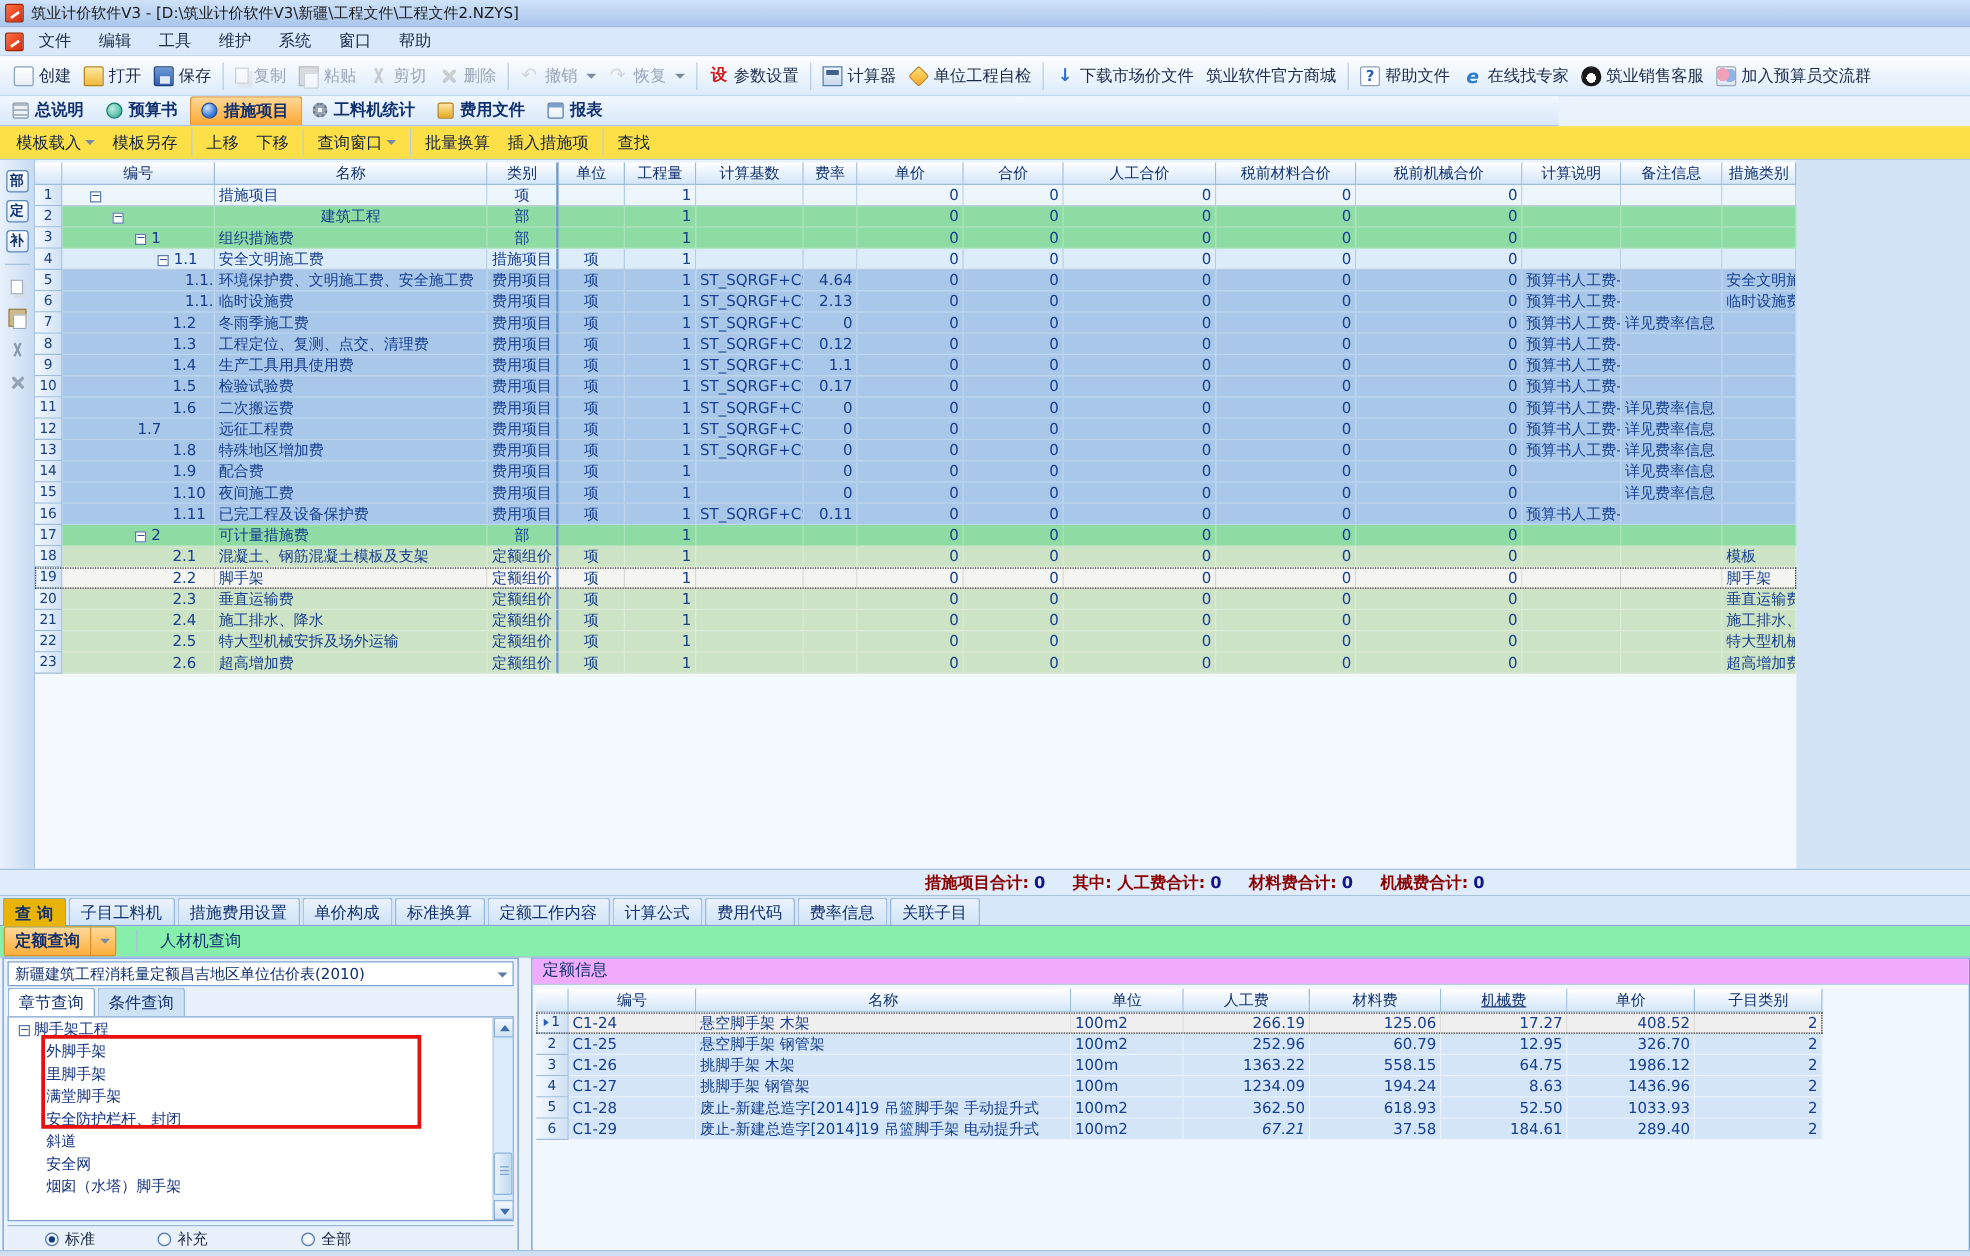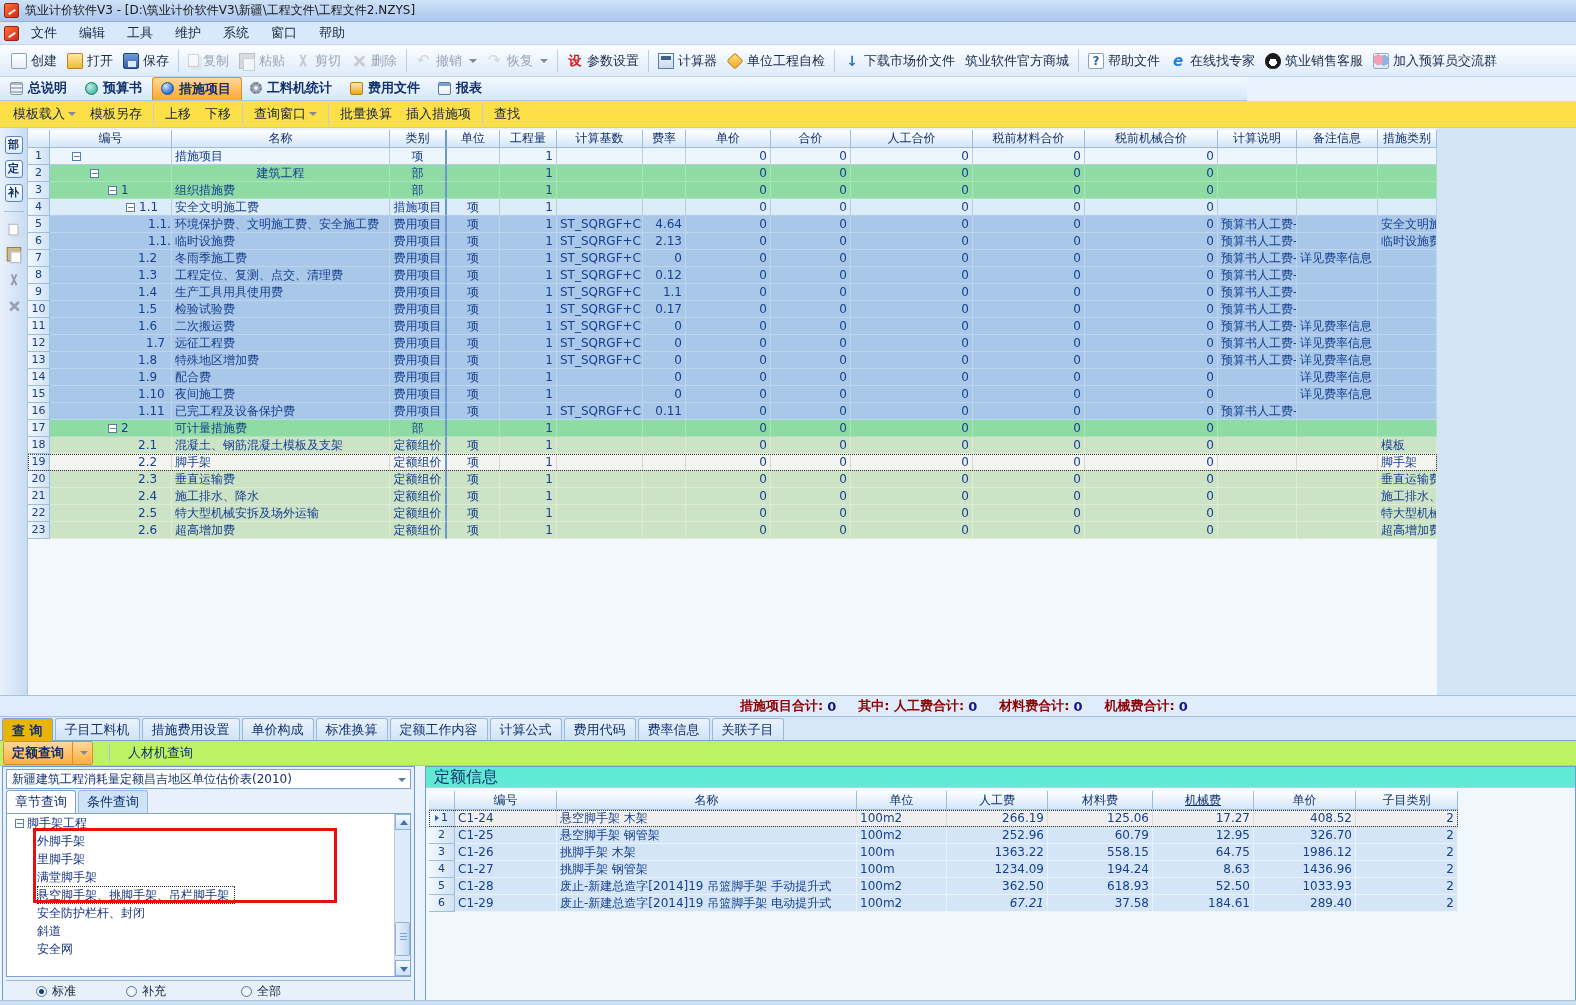--- a/index.html
+++ b/index.html
@@ -98,21 +98,21 @@
     border-top:1px solid #a8c2de;border-bottom:1px solid #a8c2de;display:flex;align-items:center;
     padding-left:740px;font-size:13px;font-weight:bold;}
   .sum-label{color:#8b0000;margin-right:4px;white-space:nowrap;}
   .sum-val{color:#14148c;margin-right:22px;}
   
   #bottomtabs{position:absolute;left:0;top:717px;width:1576px;height:24px;background:#d7e7fa;
     border-bottom:1px solid #7da2ce;display:flex;align-items:flex-end;padding:2px 2px 0 2px;font-size:13px;color:#10306e;}
   .btab{padding:2px 9px 3px 9px;border:1px solid #9ab8dc;border-bottom:none;border-radius:3px 3px 0 0;
     background:linear-gradient(#eaf3fc,#cfe3f7);margin-right:2px;white-space:nowrap;height:22px;}
   .btab.active{background:#eab308;font-weight:bold;border-color:#7da2ce;position:relative;top:1px;height:23px;padding-top:3px;}
-  #querytabs{position:absolute;left:0;top:741px;width:1576px;height:25px;background:#bef264;
+  #querytabs{position:absolute;left:0;top:741px;width:1576px;height:25px;background:#86efac;
     border-bottom:1px solid #a8c2de;display:flex;align-items:center;padding:0 3px;font-size:13px;color:#10306e;}
   .qtab-active{display:flex;align-items:stretch;border:1px solid #d98f2b;border-radius:2px;overflow:hidden;margin-right:10px;}
   .qtab-active .qt-main{background:linear-gradient(#ffd89a,#ffaf3c);padding:2px 8px;font-weight:bold;}
   .qtab-active .qt-dd{background:linear-gradient(#ffd89a,#ffaf3c);border-left:1px solid #d98f2b;display:flex;align-items:center;padding:0 4px;}
   .qtab-plain{padding:2px 12px;}
   .q-sep{width:1px;height:18px;background:#a8c2de;margin:0 6px;}
   
   #leftpanel{position:absolute;left:2px;top:766px;width:413px;height:237px;background:#e7f0fb;border:1px solid #6f9bd2;}
   #src-select{position:absolute;left:3px;top:2px;width:405px;height:20px;background:#fff;border:1px solid #7da2ce;
     font-size:12px;color:#10306e;line-height:18px;padding:0 18px 0 5px;white-space:nowrap;overflow:hidden;}
@@ -134,21 +134,21 @@
   .scr-thumb{position:absolute;top:108px;left:0;width:15px;height:34px;background:linear-gradient(90deg,#eaf3fc,#c3d9ef);border:1px solid #8fb2dd;border-radius:2px;}
   .scr-thumb:after{content:"";position:absolute;left:4px;top:13px;width:7px;height:1px;background:#7da2ce;box-shadow:0 3px 0 #7da2ce,0 -3px 0 #7da2ce;}
   #radiobox{position:absolute;left:3px;top:213px;width:405px;height:22px;background:#e7f0fb;border-top:1px solid #9ab8dc;
     display:flex;align-items:center;font-size:12px;color:#14223d;}
   .radio{display:flex;align-items:center;gap:5px;}
   .r-circ{width:11px;height:11px;border-radius:50%;border:1px solid #5577aa;background:radial-gradient(#fff,#dfe9f4);position:relative;flex:none;}
   .r-circ.on:after{content:"";position:absolute;left:2px;top:2px;width:5px;height:5px;border-radius:50%;background:#123a7e;}
   #red-annot{position:absolute;left:33px;top:828px;width:304px;height:75px;border:3px solid #e8100c;pointer-events:none;z-index:50;}
   
   #rightpanel{position:absolute;left:425px;top:766px;width:1151px;height:237px;background:#f0f7fd;border:1px solid #6f9bd2;}
-  #rp-title{height:21px;line-height:20px;font-size:16px;color:#10306e;padding-left:8px;background:#5eead4;border-bottom:1px solid #b9cde2;}
+  #rp-title{height:21px;line-height:20px;font-size:13px;color:#10306e;padding-left:8px;background:#f0abfc;border-bottom:1px solid #b9cde2;}
   #rp-grid{position:absolute;left:3px;top:24px;}
   .bg-row{display:flex;}
   .bgc{background:#d3e5f7;border-color:#eaf2fa;}
   .bgf .gc{background:#efefef;border-color:#dcdcd8;}
   .bgf{outline:1px dotted #333;outline-offset:-1px;}
   .num-mark{display:inline-block;width:0;height:0;border-top:3px solid transparent;border-bottom:3px solid transparent;border-left:4px solid #2a5fb0;margin-right:2px;}
   #statusbar{position:absolute;left:0;top:1000px;width:1576px;height:5px;background:#cfe0f4;border-top:1px solid #a8c2de;}
 </style>
 </head>
 <body>
@@ -514,21 +514,21 @@
         <div class="gc" style="text-align: right; width: 80px;">0</div>
         <div class="gc" style="text-align: right; width: 122px;">0</div>
         <div class="gc" style="text-align: right; width: 112px;">0</div>
         <div class="gc" style="text-align: right; width: 133px;">0</div>
         <div class="gc" style="text-align: left; width: 79px;">预算书人工费-</div>
         <div class="gc" style="text-align: left; width: 81px;">详见费率信息</div>
         <div class="gc" style="text-align: left; width: 59px;"></div>
       </div>
       <div class="g-row r-s">
         <div class="gnum" style="width: 22px;">12</div>
-        <div class="gc" style="text-align: left; padding-left: 96px; width: 122px;"><span>1.7</span></div>
+        <div class="gc" style="text-align: left; padding-left: 60px; width: 122px;"><span>1.7</span></div>
         <div class="gc" style="text-align: left; width: 218px;">远征工程费</div>
         <div class="gc thickr" style="text-align: center; width: 57px;">费用项目</div>
         <div class="gc" style="text-align: center; width: 53px;">项</div>
         <div class="gc" style="text-align: right; width: 57px;">1</div>
         <div class="gc" style="text-align: left; width: 86px;">ST_SQRGF+CS_Z</div>
         <div class="gc" style="text-align: right; width: 43px;">0</div>
         <div class="gc" style="text-align: right; width: 85px;">0</div>
         <div class="gc" style="text-align: right; width: 80px;">0</div>
         <div class="gc" style="text-align: right; width: 122px;">0</div>
         <div class="gc" style="text-align: right; width: 112px;">0</div>
@@ -779,24 +779,24 @@
     <div id="lp-tabs">
         <div class="lptab active">章节查询</div>
         <div class="lptab">条件查询</div>
       </div>
     <div id="treebox">
       <div id="treelist">
           <div class="tree-row"><span class="expbox">−</span><span>脚手架工程</span></div>
           <div class="tree-row tree-item">外脚手架</div>
           <div class="tree-row tree-item">里脚手架</div>
           <div class="tree-row tree-item">满堂脚手架</div>
-          <div class="tree-row tree-item"><span class="tree-item sel" style="padding: 0px 6px 0px 0px;">悬空脚手架、挑脚手架、吊栏脚手架</span></div>
           <div class="tree-row tree-item">安全防护栏杆、封闭</div>
           <div class="tree-row tree-item">斜道</div>
           <div class="tree-row tree-item">安全网</div>
+          <div class="tree-row tree-item">烟囱（水塔）脚手架</div>
         </div>
       <div id="tree-scroll">
         <div class="scr-btn scr-up"></div>
         <div class="scr-thumb"></div>
         <div class="scr-btn scr-dn"></div>
       </div>
     </div>
     <div id="radiobox">
         <span class="radio" style="margin-left: 30px;">
           <span class="r-circ on"></span>

